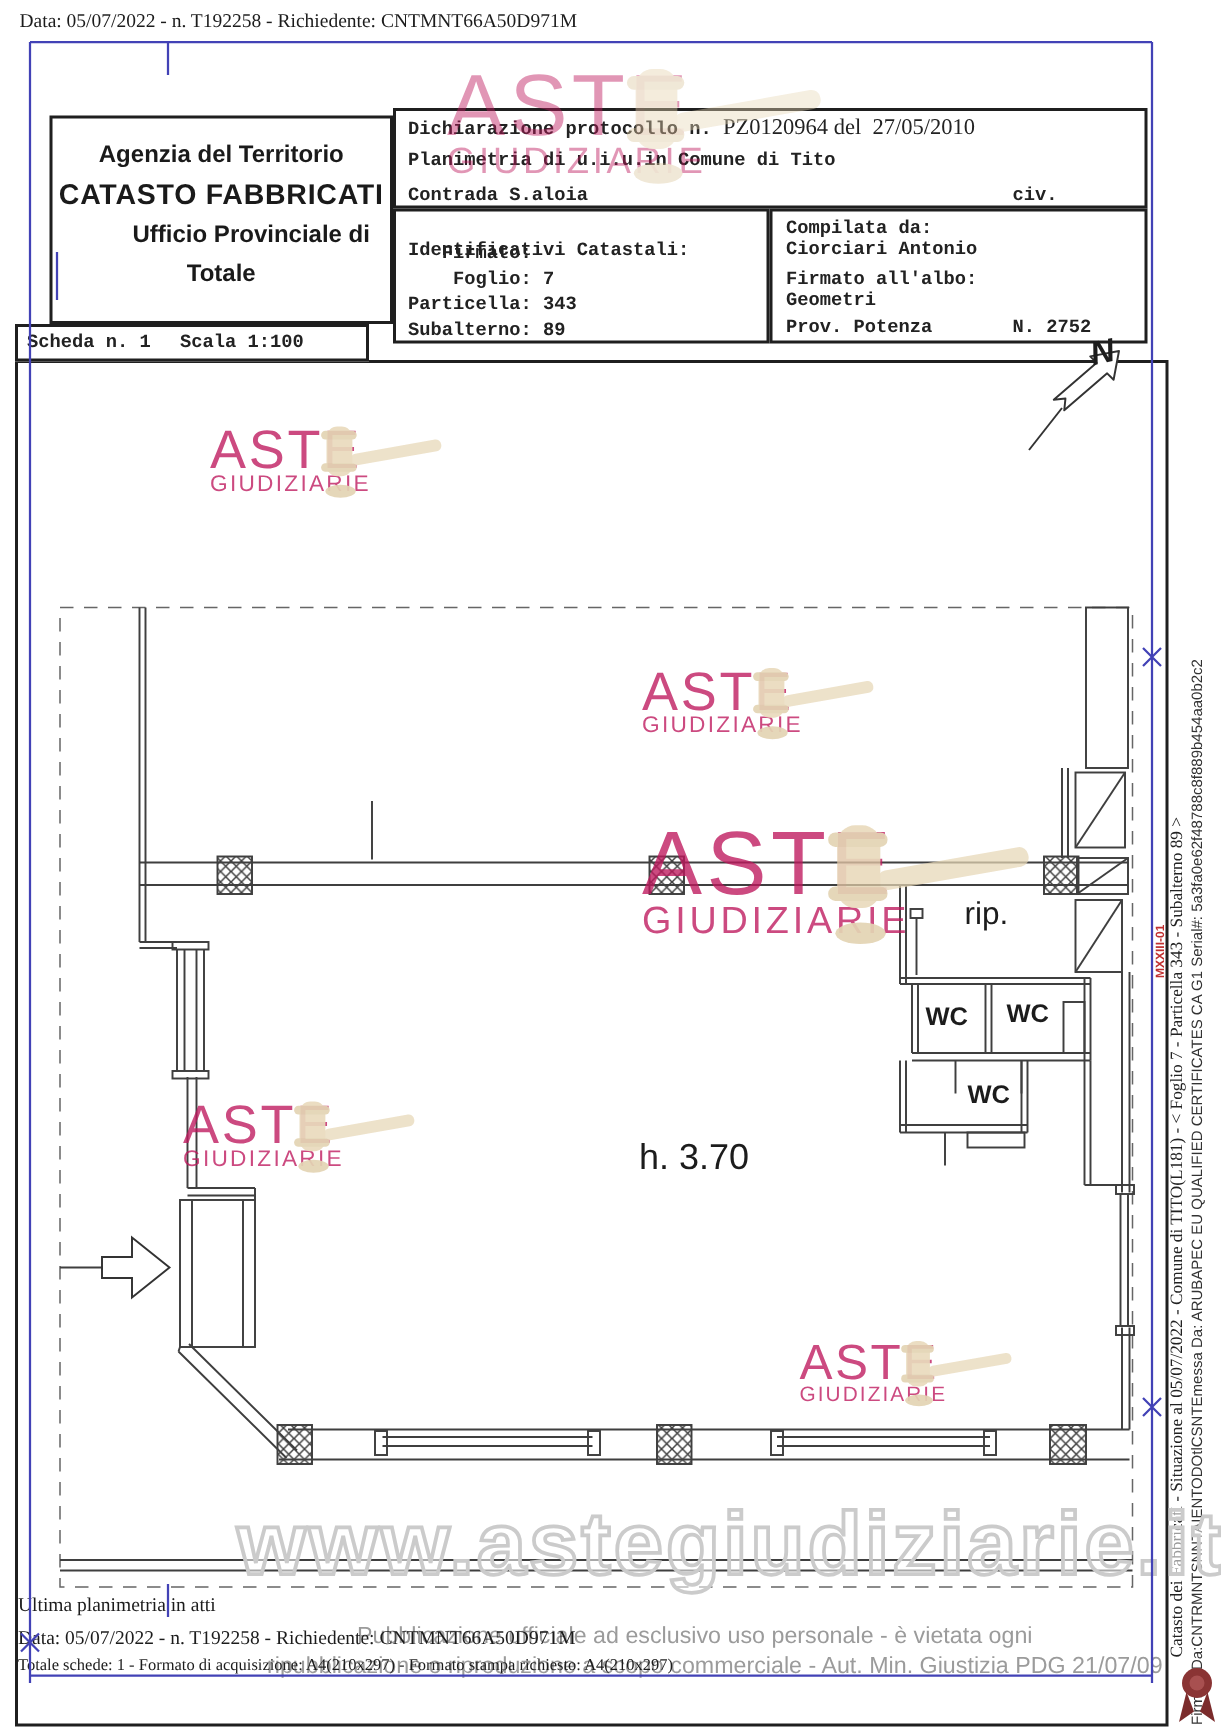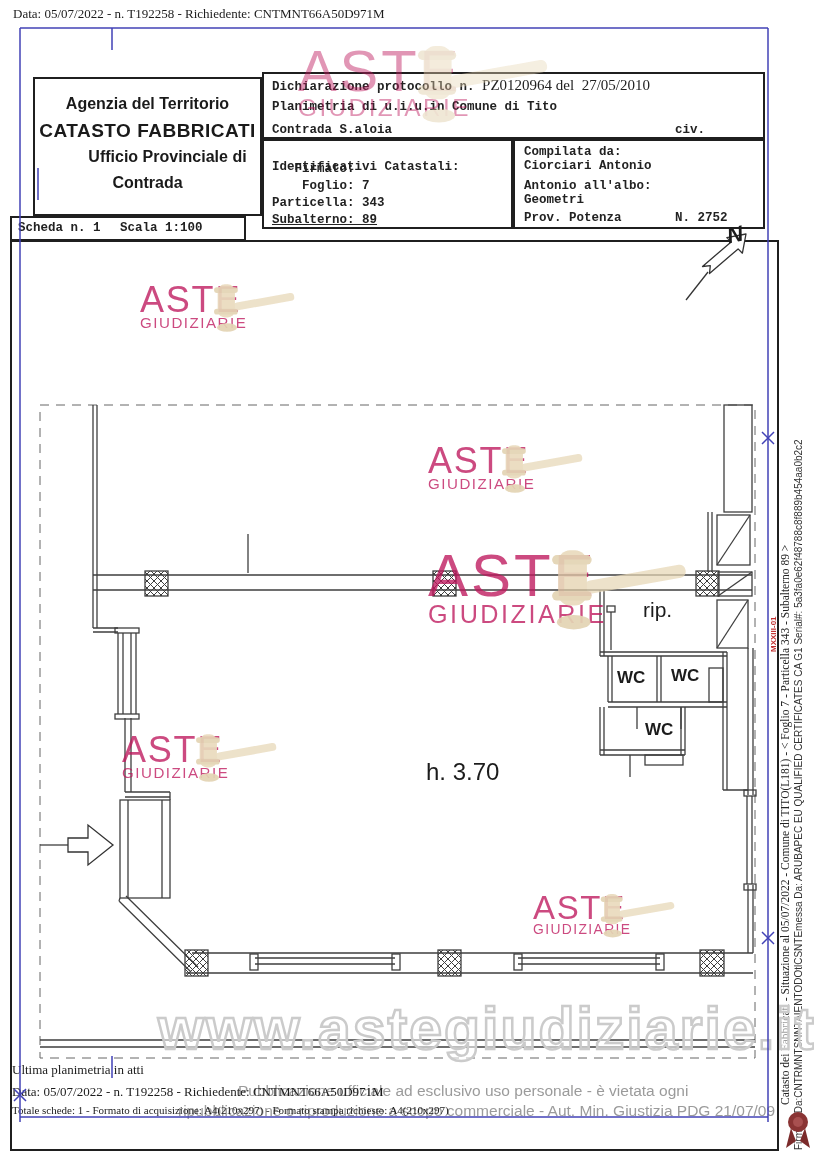--- a/index.html
+++ b/index.html
@@ -27,43 +27,43 @@
 
 <div id="doc">
 
   <div class="lbl serif" style="left:13px;top:6px;font-size:13px;">Data: 05/07/2022 - n. T192258 - Richiedente: CNTMNT66A50D971M</div>
 
   <div class="box" style="left:33px;top:33px;width:229px;height:139px;">
     <div style="text-align:center;padding-top:12px;font-weight:700;">
       <div style="font-size:16px;line-height:26px;">Agenzia del Territorio</div>
       <div style="font-size:19px;line-height:27px;letter-spacing:.5px;">CATASTO FABBRICATI</div>
       <div style="font-size:16px;line-height:26px;padding-left:40px;">Ufficio Provinciale di</div>
-      <div style="font-size:16px;line-height:26px;">Contrada</div>
+      <div style="font-size:16px;line-height:26px;">Totale</div>
     </div>
   </div>
 
   <div class="box" style="left:262px;top:28px;width:503px;height:67px;">
     <div class="abs mono" style="left:8px;top:3px;font-size:12.5px;"><span>Dichiarazione protocollo n. </span><span class="serif" style="font-weight:400;font-size:15px;">PZ0120964 del  27/05/2010</span></div>
     <div class="abs mono" style="left:8px;top:26px;font-size:12.5px;">Planimetria di u.i.u.in Comune di Tito</div>
     <div class="abs mono" style="left:8px;top:49px;font-size:12.5px;">Contrada S.aloia</div>
     <div class="abs mono" style="right:58px;top:49px;font-size:12.5px;">civ.</div>
   </div>
 
   <div class="box" style="left:262px;top:95px;width:251px;height:90px;">
     <div class="abs mono" style="left:8px;top:19px;font-size:12.5px;">Identificativi Catastali:</div>
     <div class="abs mono" style="left:8px;top:21px;font-size:12.5px;">   Firmato:</div>
     <div class="abs mono" style="left:8px;top:38px;font-size:12.5px;">    Foglio: 7</div>
     <div class="abs mono" style="left:8px;top:55px;font-size:12.5px;">Particella: 343</div>
-    <div class="abs mono" style="left:8px;top:72px;font-size:12.5px;text-decoration:underline;">Subalterno: 89</div>
+    <div class="abs mono" style="left:8px;top:72px;font-size:12.5px;">Subalterno: 89</div>
   </div>
 
   <div class="box" style="left:513px;top:95px;width:252px;height:90px;">
     <div class="abs mono" style="left:9px;top:4px;font-size:12.5px;">Compilata da:</div>
     <div class="abs mono" style="left:9px;top:18px;font-size:12.5px;">Ciorciari Antonio</div>
-    <div class="abs mono" style="left:9px;top:38px;font-size:12.5px;">Antonio all'albo:</div>
+    <div class="abs mono" style="left:9px;top:38px;font-size:12.5px;">Firmato all'albo:</div>
     <div class="abs mono" style="left:9px;top:52px;font-size:12.5px;">Geometri</div>
     <div class="abs mono" style="left:9px;top:70px;font-size:12.5px;">Prov. Potenza</div>
     <div class="abs mono" style="left:160px;top:70px;font-size:12.5px;">N. 2752</div>
   </div>
 
   <div class="box" style="left:10px;top:172px;width:236px;height:25px;background:#fff;z-index:2;">
     <div class="abs mono" style="left:6px;top:3px;font-size:12.5px;">Scheda n. 1</div>
     <div class="abs mono" style="left:108px;top:3px;font-size:12.5px;">Scala 1:100</div>
   </div>
 

